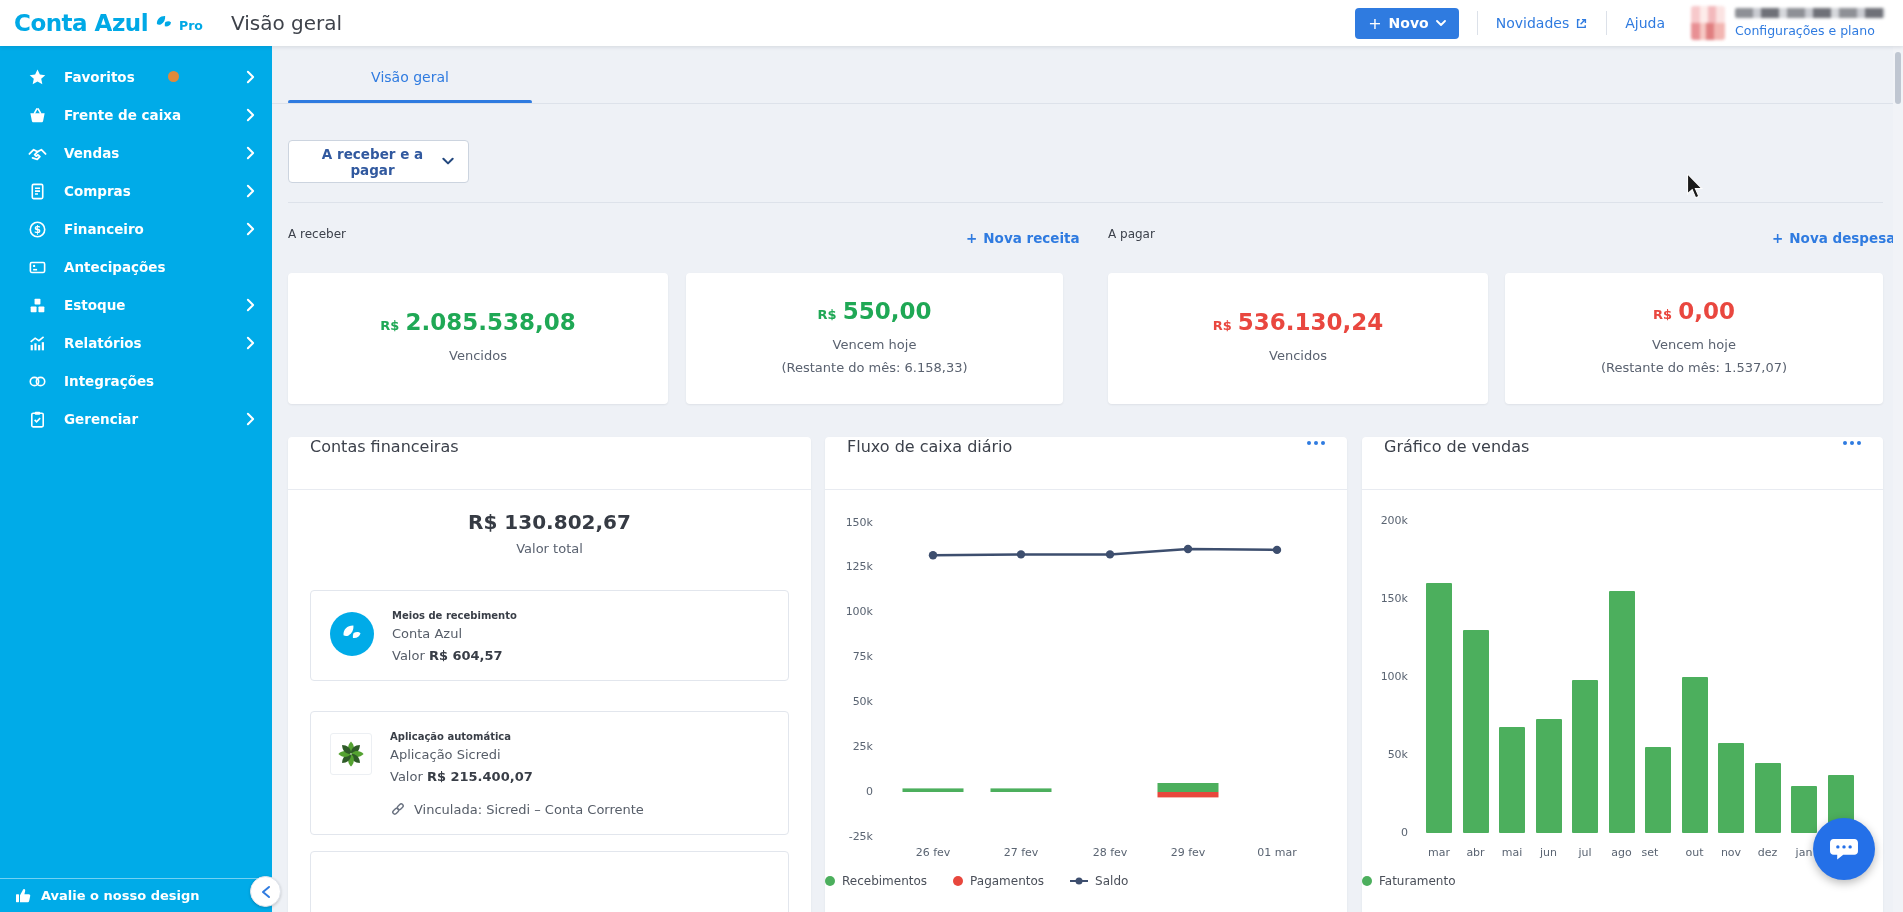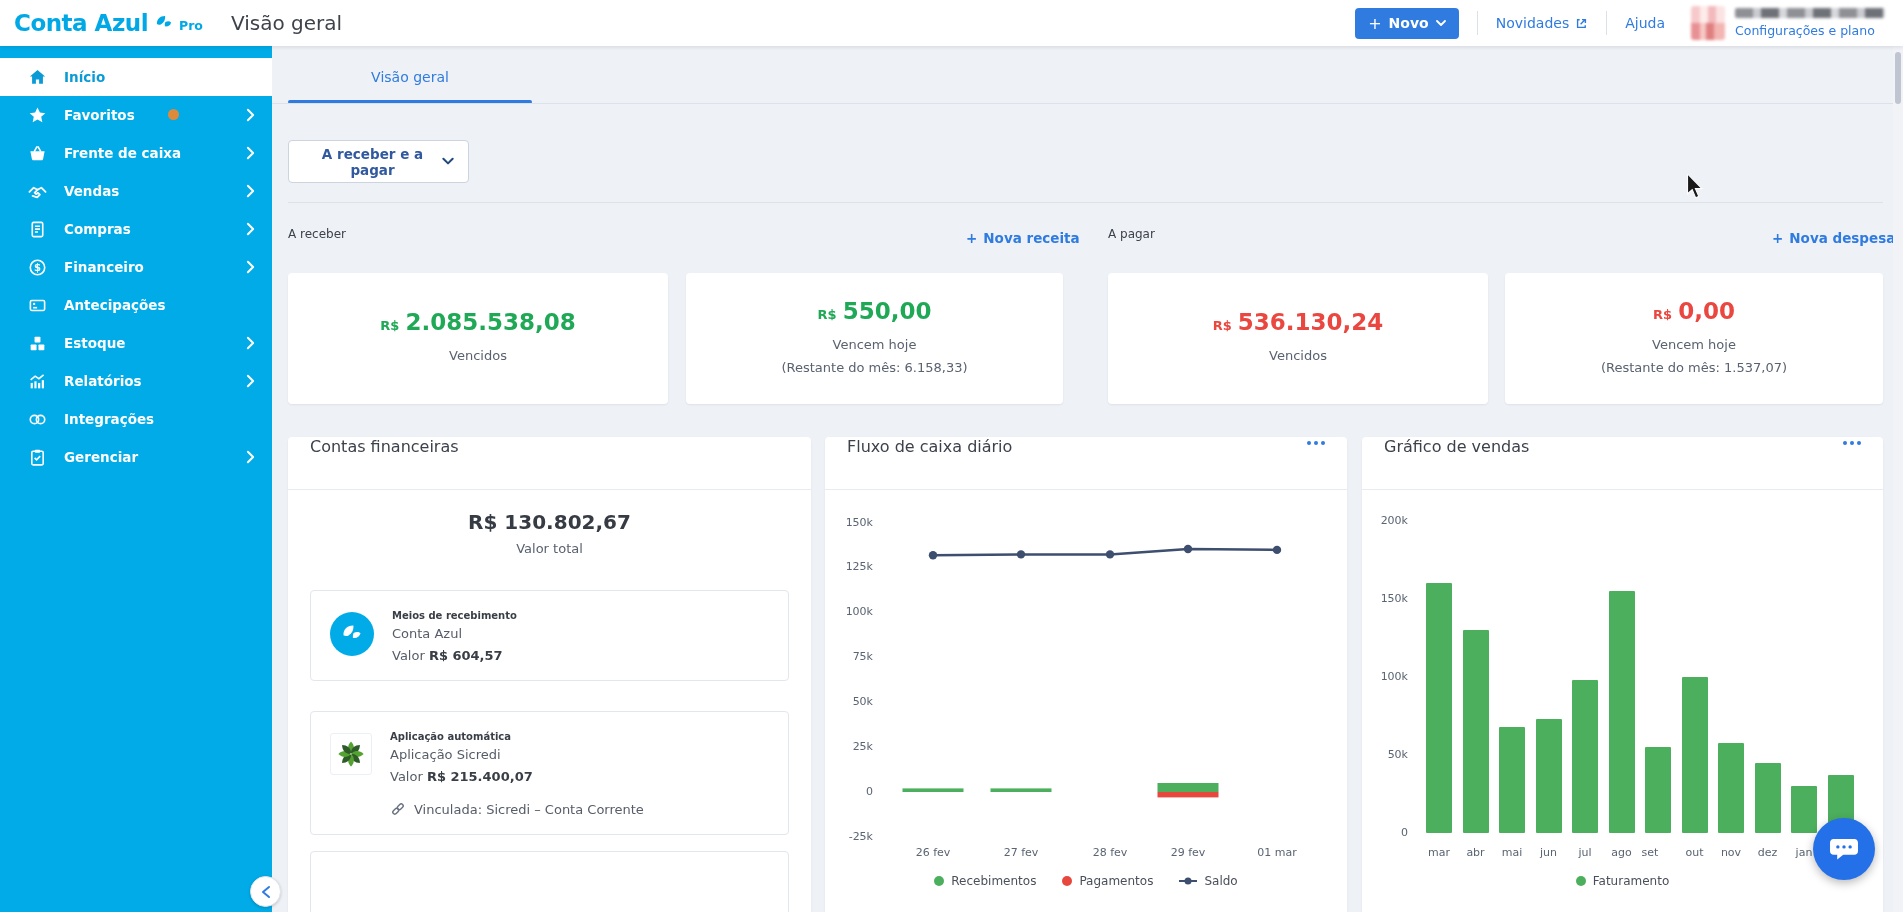--- a/index.html
+++ b/index.html
@@ -89,21 +89,21 @@
   .acct-inst { font-size:13px; color:#565d68; margin-top:5px; }
   .acct-val  { font-size:13px; color:#565d68; margin-top:7px; }
   .acct-val b { color:#393e47; }
   .acct-link { display:flex; align-items:center; gap:8px; font-size:13px; color:#565d68; margin-top:17px; }
   .ghost { margin:16px 22px 0; border:1px solid #e2e6ed; border-radius:4px; height:100px; }
 
   .chart-body { position:relative; height:507px; }
   .tick { position:absolute; font-size:11px; color:#5a6472; text-align:right; }
   .xlab { position:absolute; font-size:11px; color:#5a6472; text-align:center; }
   .vbar { position:absolute; border-radius:1px; }
-  .legend { position:absolute; left:0; right:0; top:384px; display:flex; justify-content:center; gap:26px; align-items:center; }
+  .legend { position:absolute; left:0; right:0; top:384px; display:flex; justify-content:flex-start; gap:26px; align-items:center; }
   .leg-item { display:flex; align-items:center; gap:7px; font-size:12px; color:#4a4f59; cursor:pointer; }
   .leg-dot { width:10px; height:10px; border-radius:50%; display:inline-block; }
 
   .scrollbar { position:absolute; right:0; top:0; bottom:0; width:10px; background:#f1f3f7; z-index:4; }
   .scroll-thumb { position:absolute; right:2px; top:6px; width:6px; height:52px; border-radius:3px; background:#bfc6d1; }
 
   .chat-btn { position:absolute; left:1813px; top:818px; width:62px; height:62px; border-radius:50%;
               background:#2470e8; box-shadow:0 3px 10px rgba(0,0,0,.28); display:flex; align-items:center;
               justify-content:center; z-index:20; cursor:pointer; }
   .cursor { position:absolute; left:1686px; top:174px; z-index:50; pointer-events:none; }
@@ -146,28 +146,20 @@
     <div class="avatar"></div>
     <div class="usercol">
       <div class="redacted"></div>
       <a class="config">Configurações e plano</a>
     </div>
   </div>
 </header>
 
 <aside class="sidebar">
   <nav class="sb-nav">
-      <div class="sb-item active">
-        <span class="sb-icon">
-          <svg viewBox="0 0 20 20" width="19" height="19">
-            <path d="M10 2.2L18 9h-2.3v7.6h-4V12H8.3v4.6h-4V9H2z" fill="currentColor"></path>
-          </svg>
-        </span>
-        <span class="sb-label">Início</span>
-      </div>
       <div class="sb-item">
         <span class="sb-icon">
           <svg viewBox="0 0 20 20" width="19" height="19">
             <path d="M10 1.6l2.5 5.3 5.7.6-4.3 3.9 1.2 5.7L10 14.2l-5.1 2.9 1.2-5.7L1.8 7.5l5.7-.6z" fill="currentColor"></path>
           </svg>
         </span>
         <span class="sb-label">Favoritos</span>
         <span class="sb-dot"></span>
         <span class="sb-chev">
           <svg viewBox="0 0 10 16" width="9" height="14">
@@ -303,20 +295,31 @@
           </svg>
         </span>
         <span class="sb-label">Gerenciar</span>
         <span class="sb-chev">
           <svg viewBox="0 0 10 16" width="9" height="14">
             <path d="M2 2l6 6-6 6" fill="none" stroke="currentColor" stroke-width="2.3" stroke-linecap="round" stroke-linejoin="round"></path>
           </svg>
         </span>
       </div>
     </nav>
+  <div class="sb-footer">
+    <span style="display:flex;">
+      <svg width="17" height="17" viewBox="0 0 17 17">
+          <g fill="#fff">
+            <rect x="1" y="7.2" width="3" height="8" rx="0.6"></rect>
+            <path d="M5 8.2l3-5.4c.3-.7 1-.9 1.6-.5.6.4.8 1.1.5 2l-.7 2.9h4.3c1.1 0 1.8.8 1.5 1.9l-1 4.6c-.2 1-.9 1.5-1.9 1.5H5z"></path>
+          </g>
+        </svg>
+    </span>
+    <span>Avalie o nosso design</span>
+  </div>
 </aside>
 <div class="collapse-btn">
   <svg width="10" height="14" viewBox="0 0 10 14">
       <path d="M8 2L2 7l6 5" fill="none" stroke="#2f7be0" stroke-width="2" stroke-linecap="round" stroke-linejoin="round"></path>
     </svg>
 </div>
 
 <main class="main">
   <div class="tab">Visão geral</div>
   <div class="tab-underline"></div>

